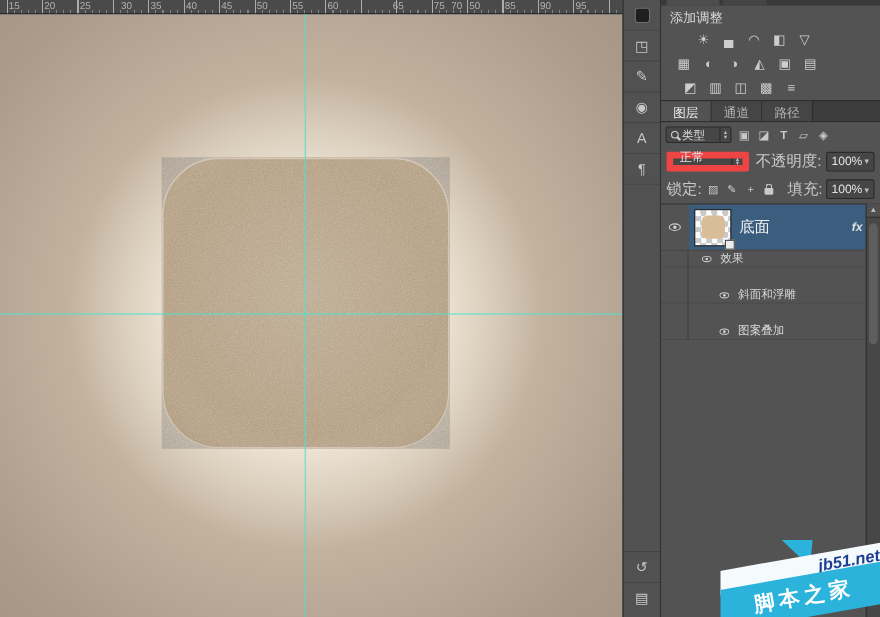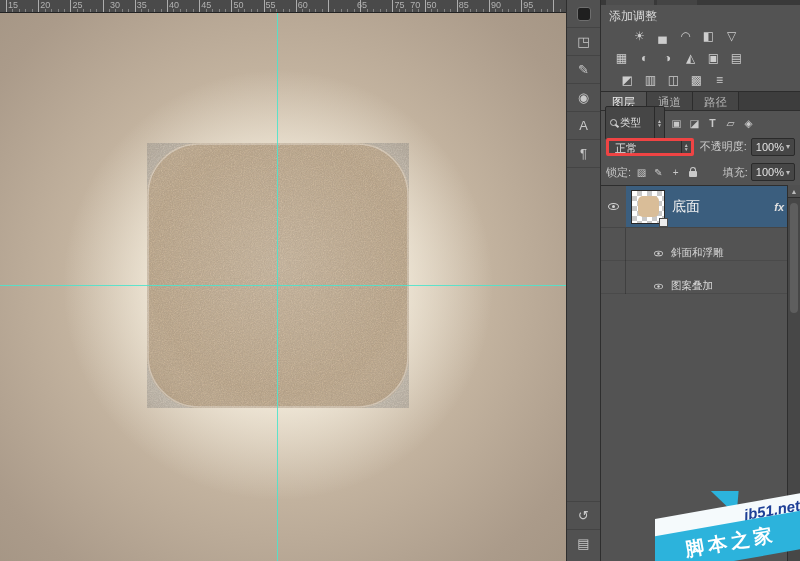--- a/index.html
+++ b/index.html
@@ -51,35 +51,35 @@
   .adj-icon{width:21px;height:18px;display:flex;align-items:center;justify-content:center;
             color:#cdcdcd;font-size:12px;border-radius:2px;}
 
   .tabbar{display:flex;align-items:stretch;height:19px;background:#3d3d3d;border-top:1px solid #2c2c2c;}
   .tab{padding:3px 11px 0;font-size:11.5px;color:#b5b5b5;background:#454545;
        border-right:1px solid #2c2c2c;}
   .tab.active{background:#535353;color:#ededed;}
 
   .filter-row{height:24px;display:flex;align-items:center;gap:3px;padding:0 4px;
               border-top:1px solid #2e2e2e;}
-  .kind-select{display:flex;align-items:center;gap:3px;width:60px;height:34px;
+  .kind-select{display:flex;align-items:center;gap:3px;width:60px;height:15px;
                background:#464646;border:1px solid #2a2a2a;border-radius:2px;padding:0 0 0 4px;
                font-size:10.5px;color:#dcdcdc;}
   .mag{position:relative;display:inline-block;width:7px;height:7px;border:1px solid #cfcfcf;border-radius:50%;}
   .mag::after{content:"";position:absolute;width:4px;height:2px;background:#cfcfcf;right:-3px;bottom:-2px;transform:rotate(40deg);}
   .spin{display:flex;flex-direction:column;justify-content:center;margin-left:auto;height:100%;
         border-left:1px solid #2a2a2a;padding:0 2px;color:#bdbdbd;}
   .spin span{font-size:5px;line-height:4px;}
   .f-icon{width:17px;height:16px;display:flex;align-items:center;justify-content:center;
           color:#c9c9c9;font-size:10.5px;font-weight:bold;}
 
   .blend-row{height:25px;display:flex;align-items:center;gap:4px;padding:0 5px;}
-  .combo{display:flex;align-items:flex-start;width:88px;height:18px;background:#464646;
-         border:3px solid #ef4444;border-radius:2px;padding-left:6px;font-size:11px;color:#e3e3e3;}
-  .plabel{font-size:11px;color:#c9c9c9;white-space:nowrap;}
+  .combo{display:flex;align-items:flex-end;width:88px;height:18px;background:#464646;
+         border:6px solid #ef4444;border-radius:2px;padding-left:6px;font-size:11px;color:#e3e3e3;}
+  .plabel{font-size:14px;color:#c9c9c9;white-space:nowrap;}
   .valbox{display:flex;align-items:center;gap:2px;height:18px;background:#464646;
           border:1px solid #2a2a2a;border-radius:2px;padding:0 4px;font-size:11px;color:#e3e3e3;}
   .dd{font-size:8px;color:#bdbdbd;}
 
   .lock-row{height:26px;display:flex;align-items:center;gap:3px;padding:0 5px;}
   .lock-btns{display:flex;gap:2px;align-items:center;}
   .lk-btn{width:15px;height:15px;display:flex;align-items:center;justify-content:center;
           color:#c9c9c9;font-size:10px;}
   .lock-spacer{flex:1;}
 
@@ -293,20 +293,24 @@
           <span class="eye"></span>
         </div>
         <div class="thumb checker">
           <div class="thumb-square"></div>
           <div class="thumb-badge"></div>
         </div>
         <span class="lname">底面</span>
         <span class="fx-badge">fx</span>
       </div>
 
+      <div class="row-effect fx-head">
+        <span class="eye sm"></span>
+        <span>效果</span>
+      </div>
       <div class="row-effect fx-item">
         <span class="eye sm"></span>
         <span>斜面和浮雕</span>
       </div>
       <div class="row-effect fx-item">
         <span class="eye sm"></span>
         <span>图案叠加</span>
       </div>
 
     </div>

